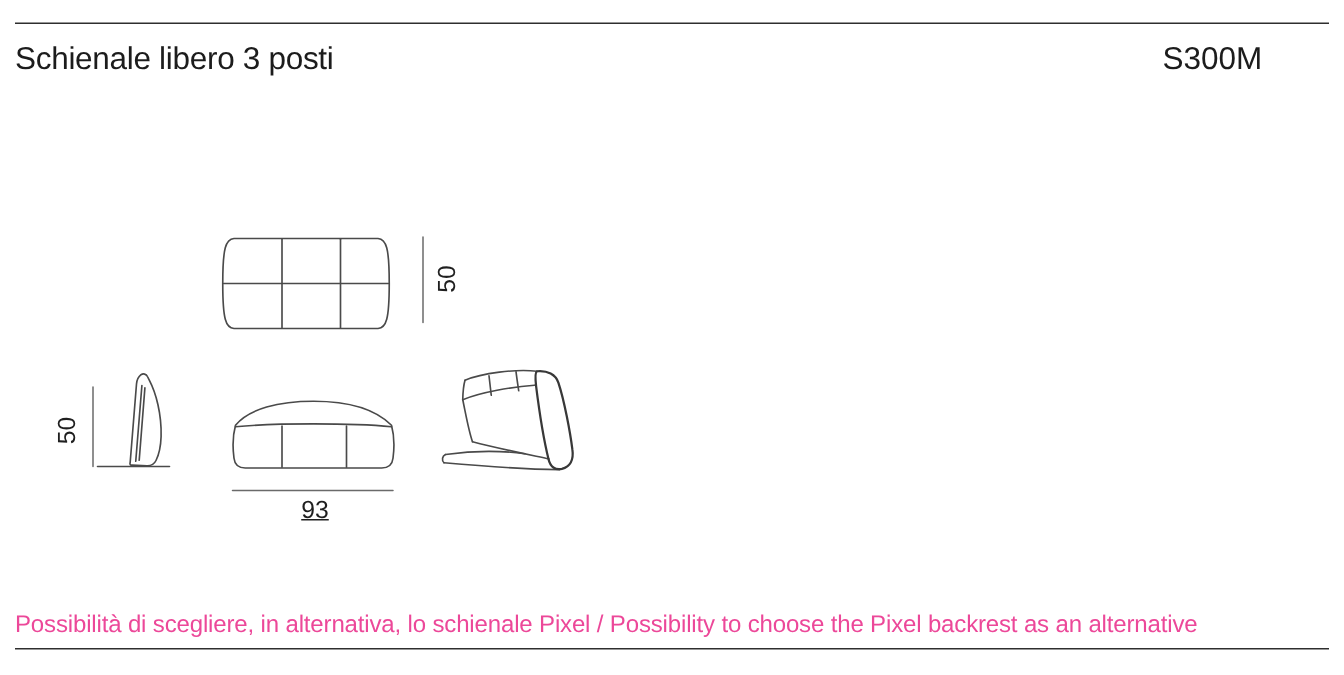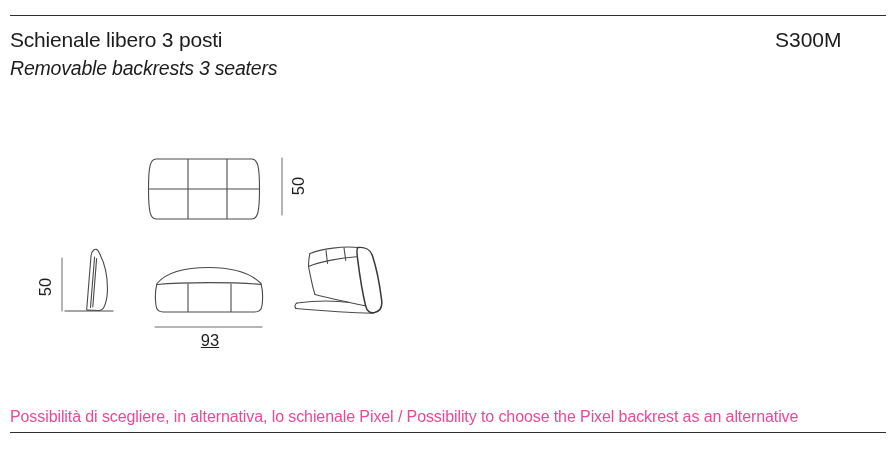--- a/index.html
+++ b/index.html
@@ -86,21 +86,20 @@
   }
 </style>
 </head>
 <body>
 
 <div class="page">
 
   <div class="rule rule-top"></div>
 
   <div class="title">Schienale libero 3 posti</div>
-  <div class="subtitle">Removable backrests 3 seaters</div>
   <div class="model-code">S300M</div>
 
   <svg class="drawings-svg" viewBox="0 0 896 450" fill="none" stroke-linecap="round" stroke-linejoin="round">
 
     <g stroke="#4a4a4a" stroke-width="1.1">
       <path d="M156,159 H252 C257.5,159.5 259.5,165 259.5,189 C259.5,213 257.5,218.5 252,219 H156 C150.5,218.5 148.5,213 148.5,189 C148.5,165 150.5,159.5 156,159 Z"></path>
       <path d="M188,159.5 V218.5"></path>
       <path d="M227,159.5 V218.5"></path>
       <path d="M149,189 H259"></path>
     </g>

